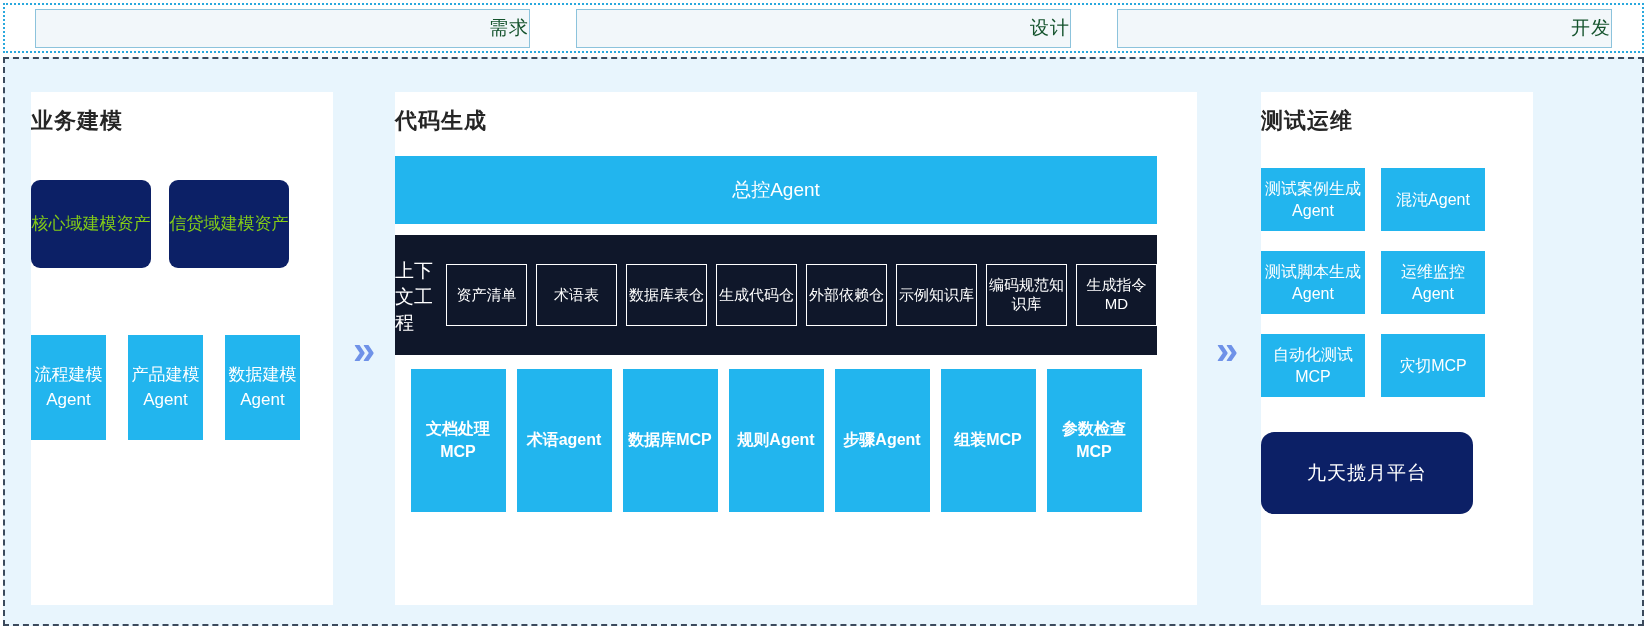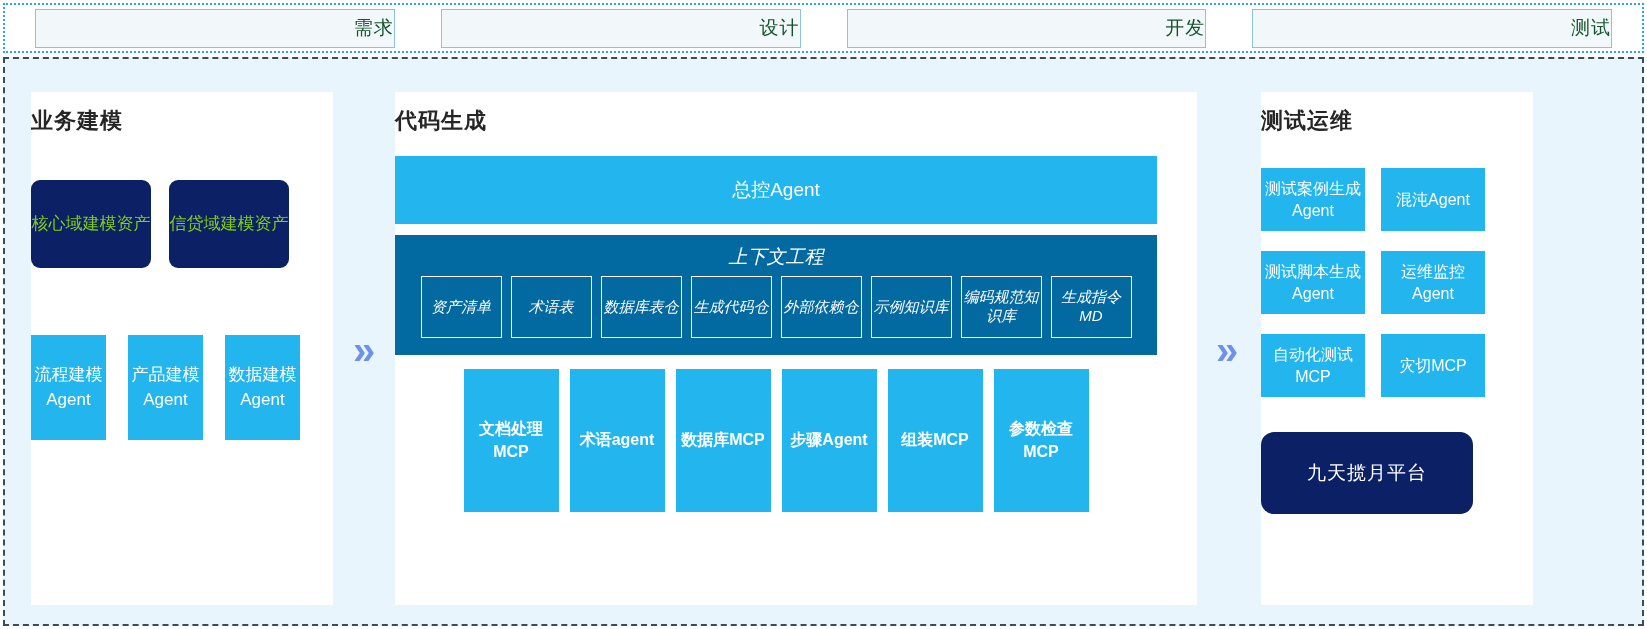--- a/index.html
+++ b/index.html
@@ -112,22 +112,22 @@
   .master-bar{
     width:762px;height:68px;
     margin-top:20px;
     background:#22b5ee;
     color:#ffffff;font-size:19px;
     display:flex;align-items:center;justify-content:center;
   }
   .ctx-block{
     width:762px;height:120px;
     margin-top:11px;
-    background:#0369a1;
-    display:flex;flex-direction:column;align-items:center;font-style:italic;
+    background:#0f172a;
+    display:flex;flex-direction:row;align-items:center;
   }
   .ctx-title{
     color:#ffffff;font-size:19px;
     margin-top:9px;margin-bottom:6px;
   }
   .ctx-items{
     display:flex;gap:9px;
     width:756px;justify-content:center;
   }
   .ctx-item{
@@ -188,23 +188,20 @@
 
   <div class="phase-strip">
     <div class="phase-box">
         <span>需求</span>
       </div>
     <div class="phase-box">
         <span>设计</span>
       </div>
     <div class="phase-box">
         <span>开发</span>
-      </div>
-    <div class="phase-box">
-        <span>测试</span>
       </div>
   </div>
 
   <div class="body-frame">
     <div class="body-inner">
 
       <div class="card col-left">
         <div class="card-title">业务建模</div>
         <div class="asset-row">
           <div class="asset-box">核心域建模资产</div>
@@ -235,20 +232,21 @@
             <div class="ctx-item">示例知识库</div>
             <div class="ctx-item">编码规范知识库</div>
             <div class="ctx-item">生成指令MD</div>
           </div>
         </div>
 
         <div class="tool-row">
           <div class="tool-box">文档处理MCP</div>
           <div class="tool-box">术语agent</div>
           <div class="tool-box">数据库MCP</div>
+          <div class="tool-box">规则Agent</div>
           <div class="tool-box">步骤Agent</div>
           <div class="tool-box">组装MCP</div>
           <div class="tool-box">参数检查MCP</div>
         </div>
       </div>
 
       <div class="chev right">»</div>
 
       <div class="card col-right">
         <div class="card-title">测试运维</div>

